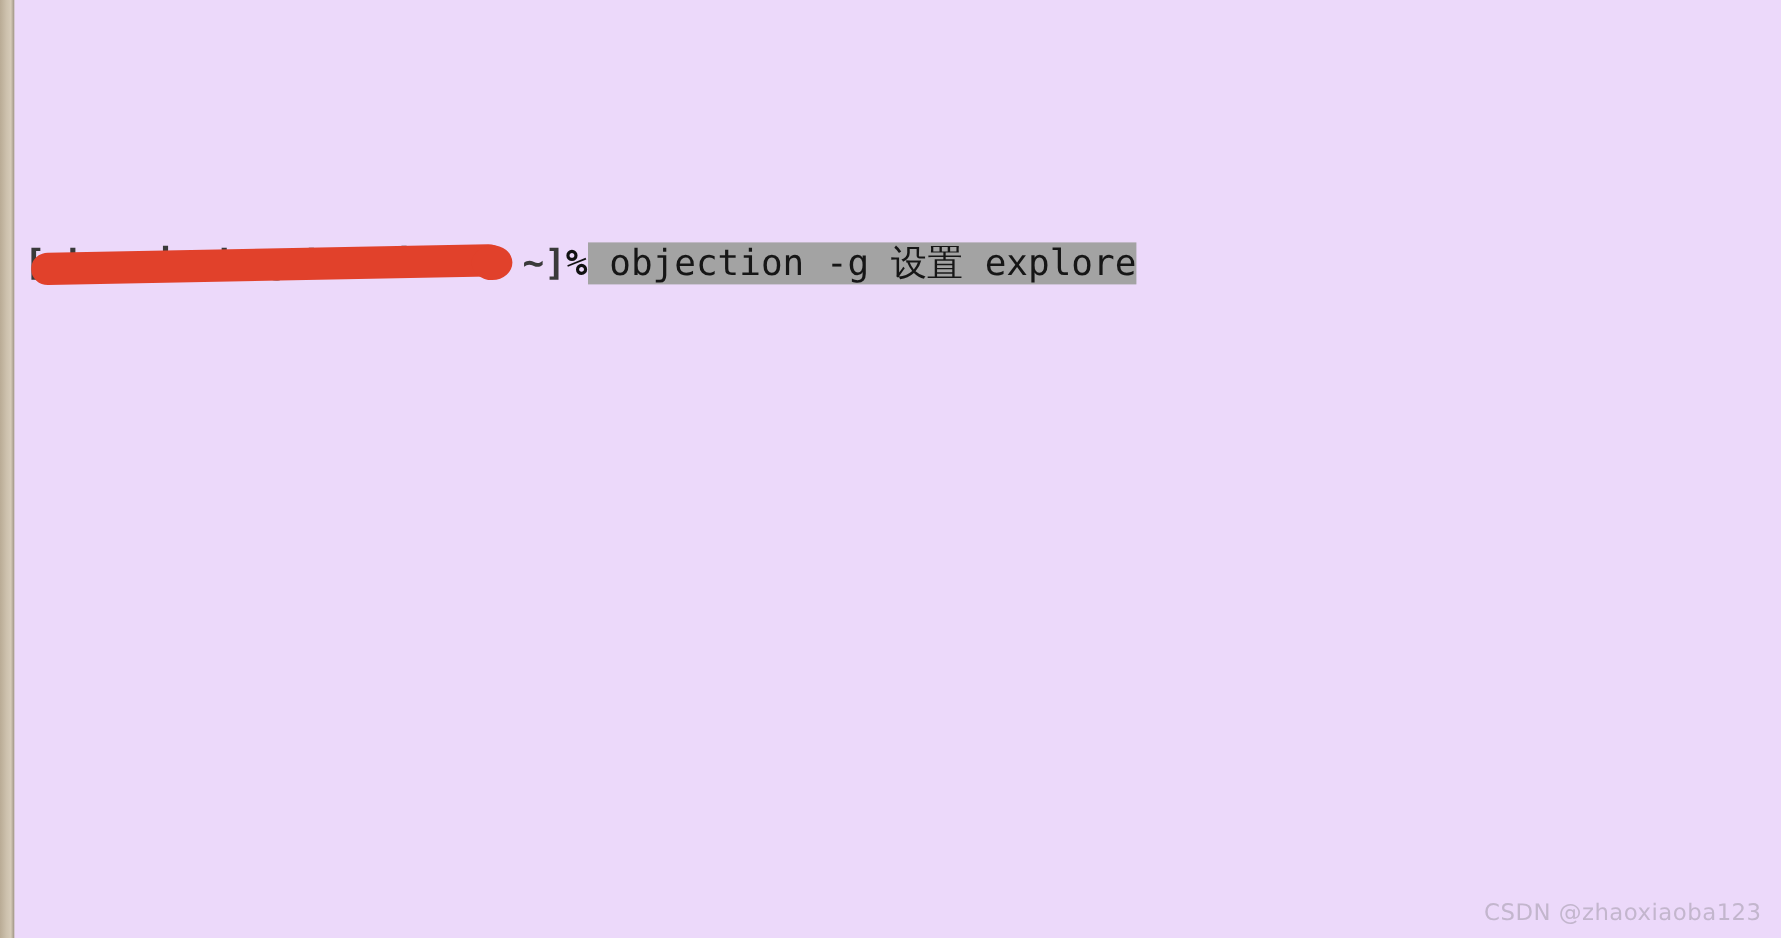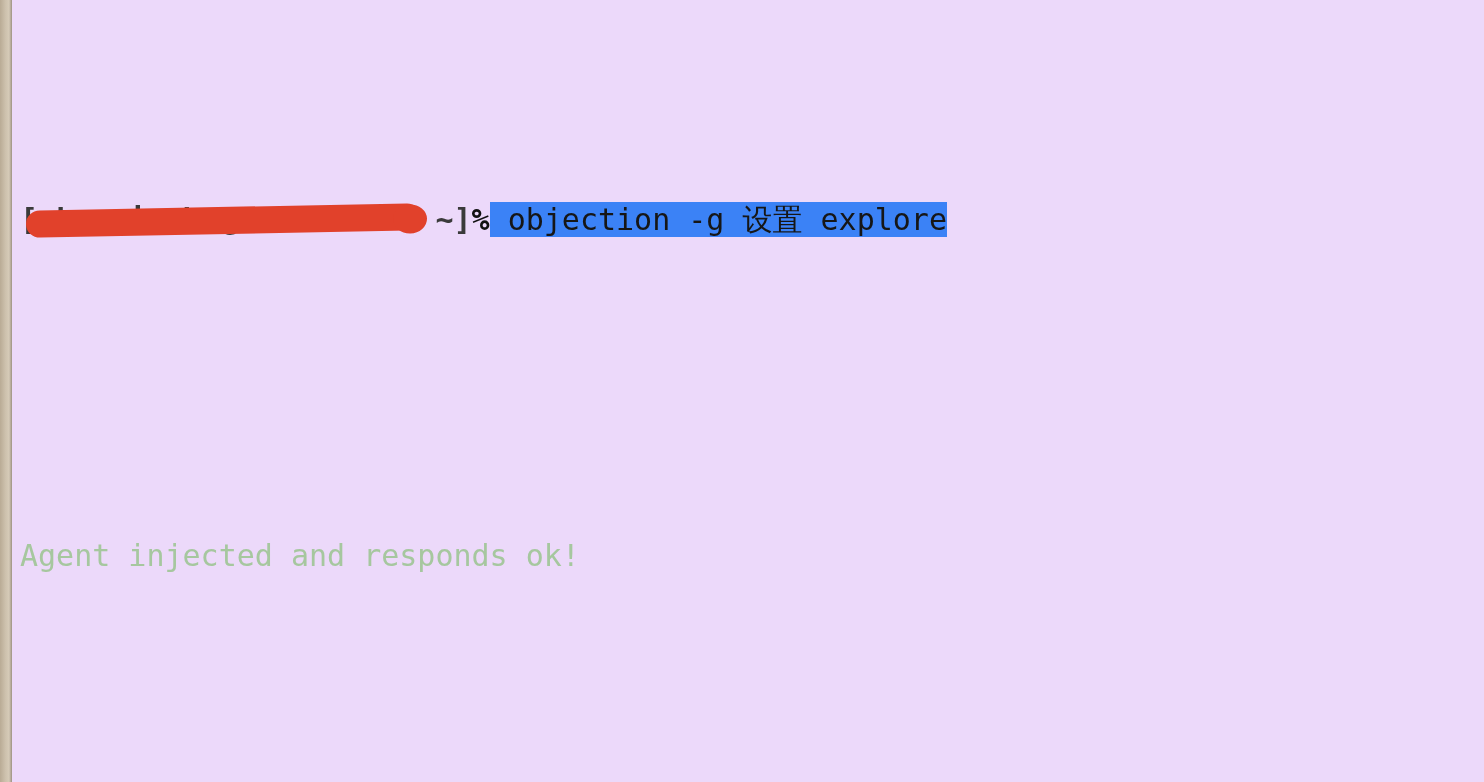--- a/index.html
+++ b/index.html
@@ -82,21 +82,21 @@
     background: #e1412b;
     border-radius: 50%;
   }
   .pct {
     color: #111111;
     font-weight: 700;
     position: relative;
     z-index: 3;
   }
   .selected-cmd {
-    background: #3b82f6;
+    background: #a3a3a3;
     color: #161616;
     position: relative;
     z-index: 3;
   }
 
   
   .bold-black { color: #0e0e0e; font-weight: 700; }
   .agent-green { color: #a6c79f; }
 
   .watermark {
@@ -120,21 +120,20 @@
   <div class="terminal">
 
     <div class="term-body">
 
       
       <div class="line prompt-line"><span class="user-host">[zhaoxiaoba@zhaoxiaoba ~]</span><span class="redaction"></span><span class="pct">%</span><span class="selected-cmd"> <span>objection -g 设置 explore</span></span></div>
 
       
 
       
-      <div class="line agent-green">Agent injected and responds ok!</div>
 
       
       
       
 
       
       
       
       
       
@@ -147,16 +146,17 @@
 
       
 
       
 
       
       
 
     </div>
 
+    <div class="watermark">CSDN @zhaoxiaoba123</div>
 
   </div>
 
 </div>
 
 </body></html>

